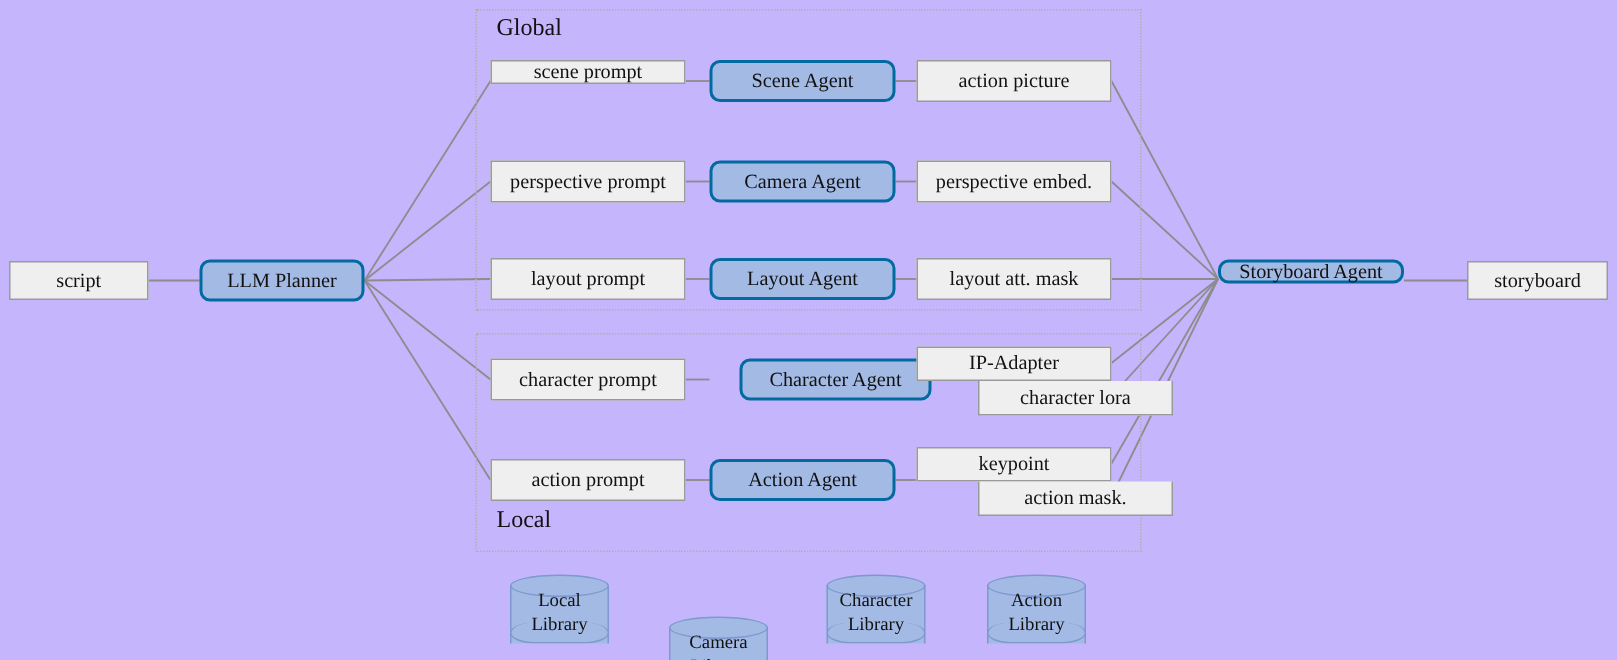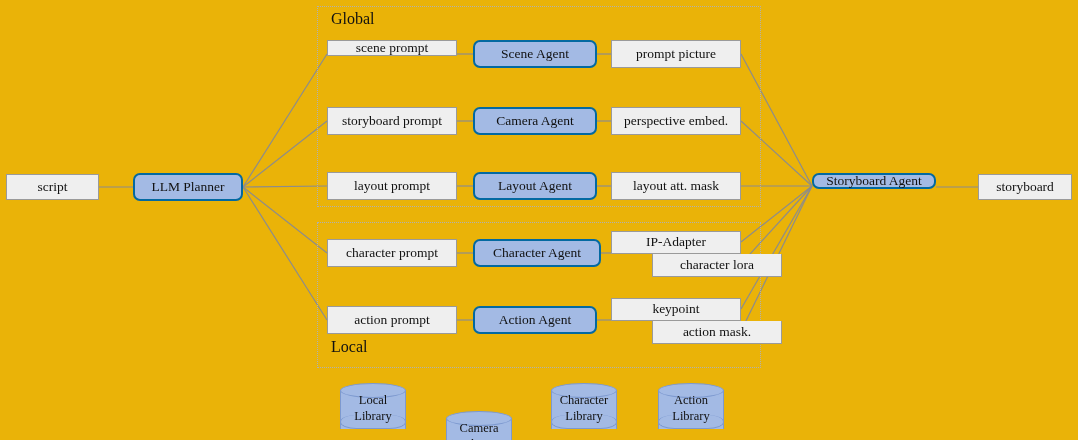--- a/index.html
+++ b/index.html
@@ -4,21 +4,21 @@
 <style>
   html, body {
     margin: 0;
     padding: 0;
     background: #ffffff;
   }
   #canvas {
     position: relative;
     width: 1078px;
     height: 440px;
-    background: #eab308;
+    background: #c4b5fd;
     font-family: "Liberation Serif", "DejaVu Serif", serif;
     overflow: hidden;
   }
   svg.wires {
     position: absolute;
     left: 0;
     top: 0;
     width: 1078px;
     height: 440px;
     pointer-events: none;
@@ -165,32 +165,32 @@
 
   <div class="group-label" style="left:331px; top:10px;">Global</div>
   <div class="group-label" style="left:331px; top:338px;">Local</div>
 
   <div class="node gray-box" style="left:6px; top:174px; width:93px; height:26px;">script</div>
 
   <div class="node blue-box" style="left:133px; top:173px; width:110px; height:28px;">LLM Planner</div>
 
   <div class="node gray-box" style="left:327px; top:40px; width:130px; height:16px;">scene prompt</div>
   <div class="node blue-box" style="left:473px; top:40px; width:124px; height:28px;">Scene Agent</div>
-  <div class="node gray-box" style="left:611px; top:40px; width:130px; height:28px;">prompt picture</div>
-
-  <div class="node gray-box" style="left:327px; top:107px; width:130px; height:28px;">storyboard prompt</div>
+  <div class="node gray-box" style="left:611px; top:40px; width:130px; height:28px;">action picture</div>
+
+  <div class="node gray-box" style="left:327px; top:107px; width:130px; height:28px;">perspective prompt</div>
   <div class="node blue-box" style="left:473px; top:107px; width:124px; height:28px;">Camera Agent</div>
   <div class="node gray-box" style="left:611px; top:107px; width:130px; height:28px;">perspective embed.</div>
 
   <div class="node gray-box" style="left:327px; top:172px; width:130px; height:28px;">layout prompt</div>
   <div class="node blue-box" style="left:473px; top:172px; width:124px; height:28px;">Layout Agent</div>
   <div class="node gray-box" style="left:611px; top:172px; width:130px; height:28px;">layout att. mask</div>
 
   <div class="node gray-box" style="left:327px; top:239px; width:130px; height:28px;">character prompt</div>
-  <div class="node blue-box" style="left:473px; top:239px; width:128px; height:28px;">Character Agent</div>
+  <div class="node blue-box" style="left:493px; top:239px; width:128px; height:28px;">Character Agent</div>
   <div class="node stack-box" style="left:611px; top:231px; width:130px; height:23px;">IP-Adapter</div>
   <div class="node stack-box lower" style="left:611px; top:254px; width:130px; height:23px;">character lora</div>
 
   <div class="node gray-box" style="left:327px; top:306px; width:130px; height:28px;">action prompt</div>
   <div class="node blue-box" style="left:473px; top:306px; width:124px; height:28px;">Action Agent</div>
   <div class="node stack-box" style="left:611px; top:298px; width:130px; height:23px;">keypoint</div>
   <div class="node stack-box lower" style="left:611px; top:321px; width:130px; height:23px;">action mask.</div>
 
   <div class="node blue-box" style="left:812px; top:173px; width:124px; height:16px;">Storyboard Agent</div>
   <div class="node gray-box" style="left:978px; top:174px; width:94px; height:26px;">storyboard</div>

